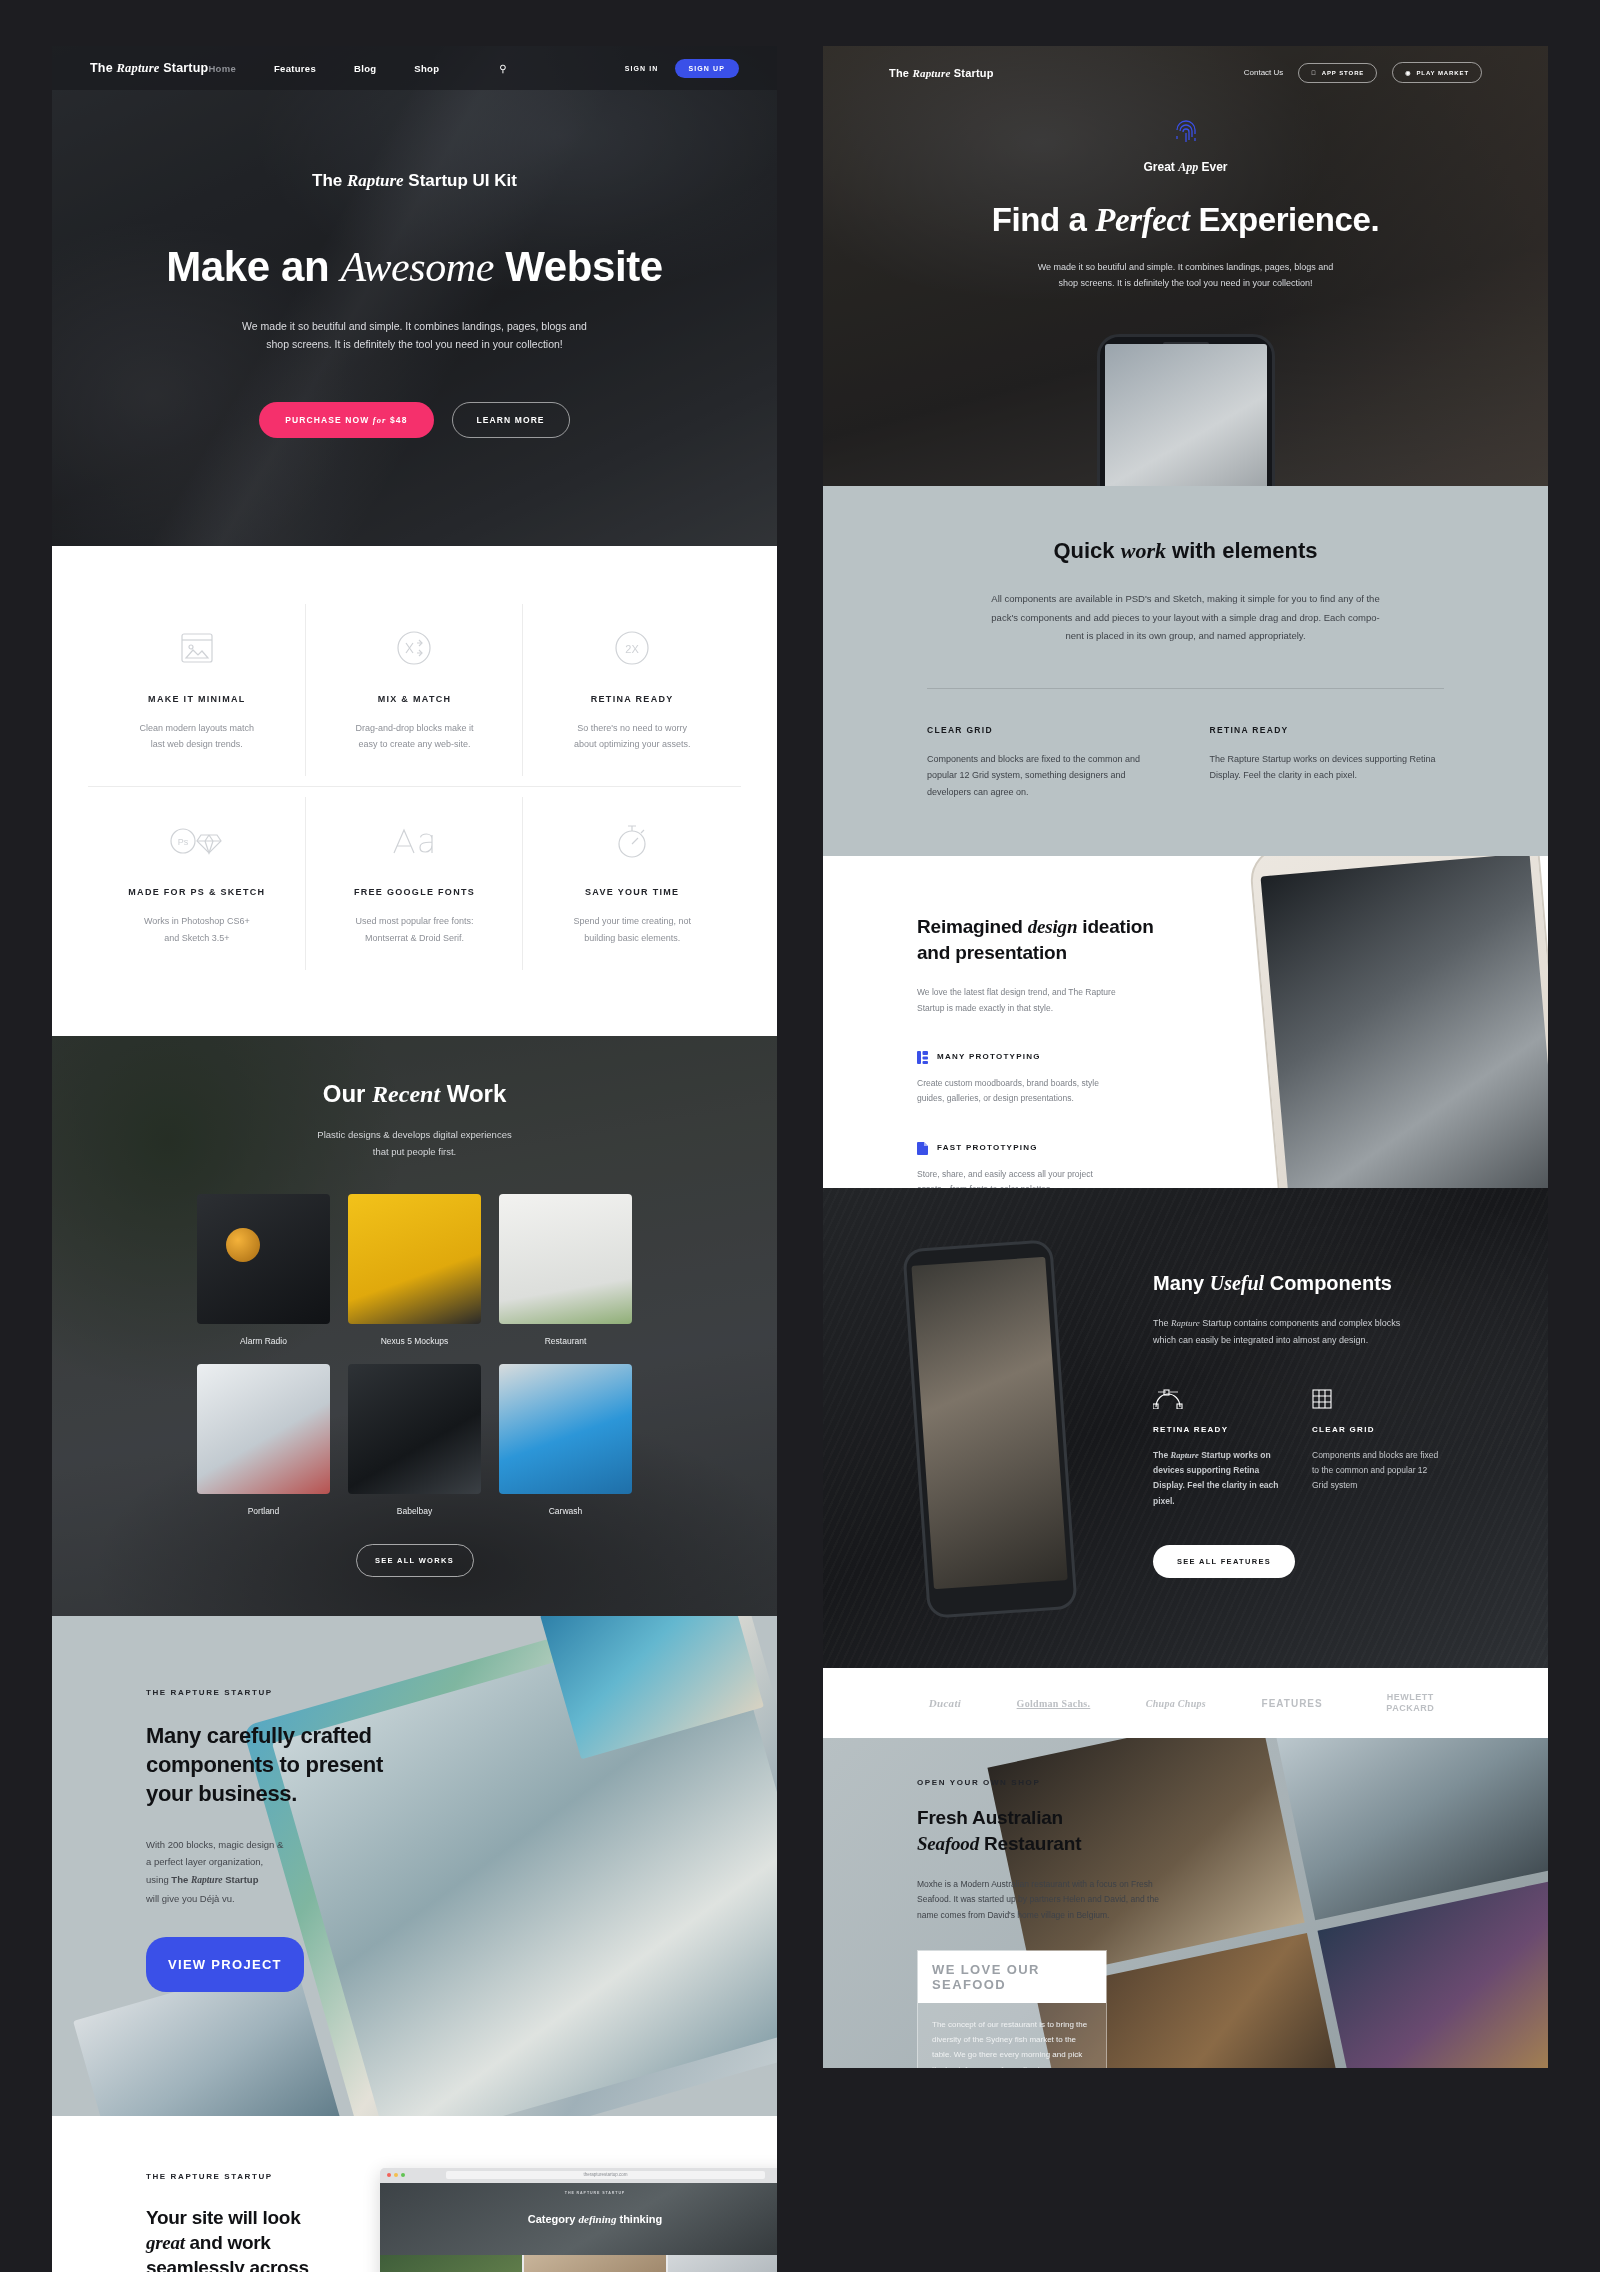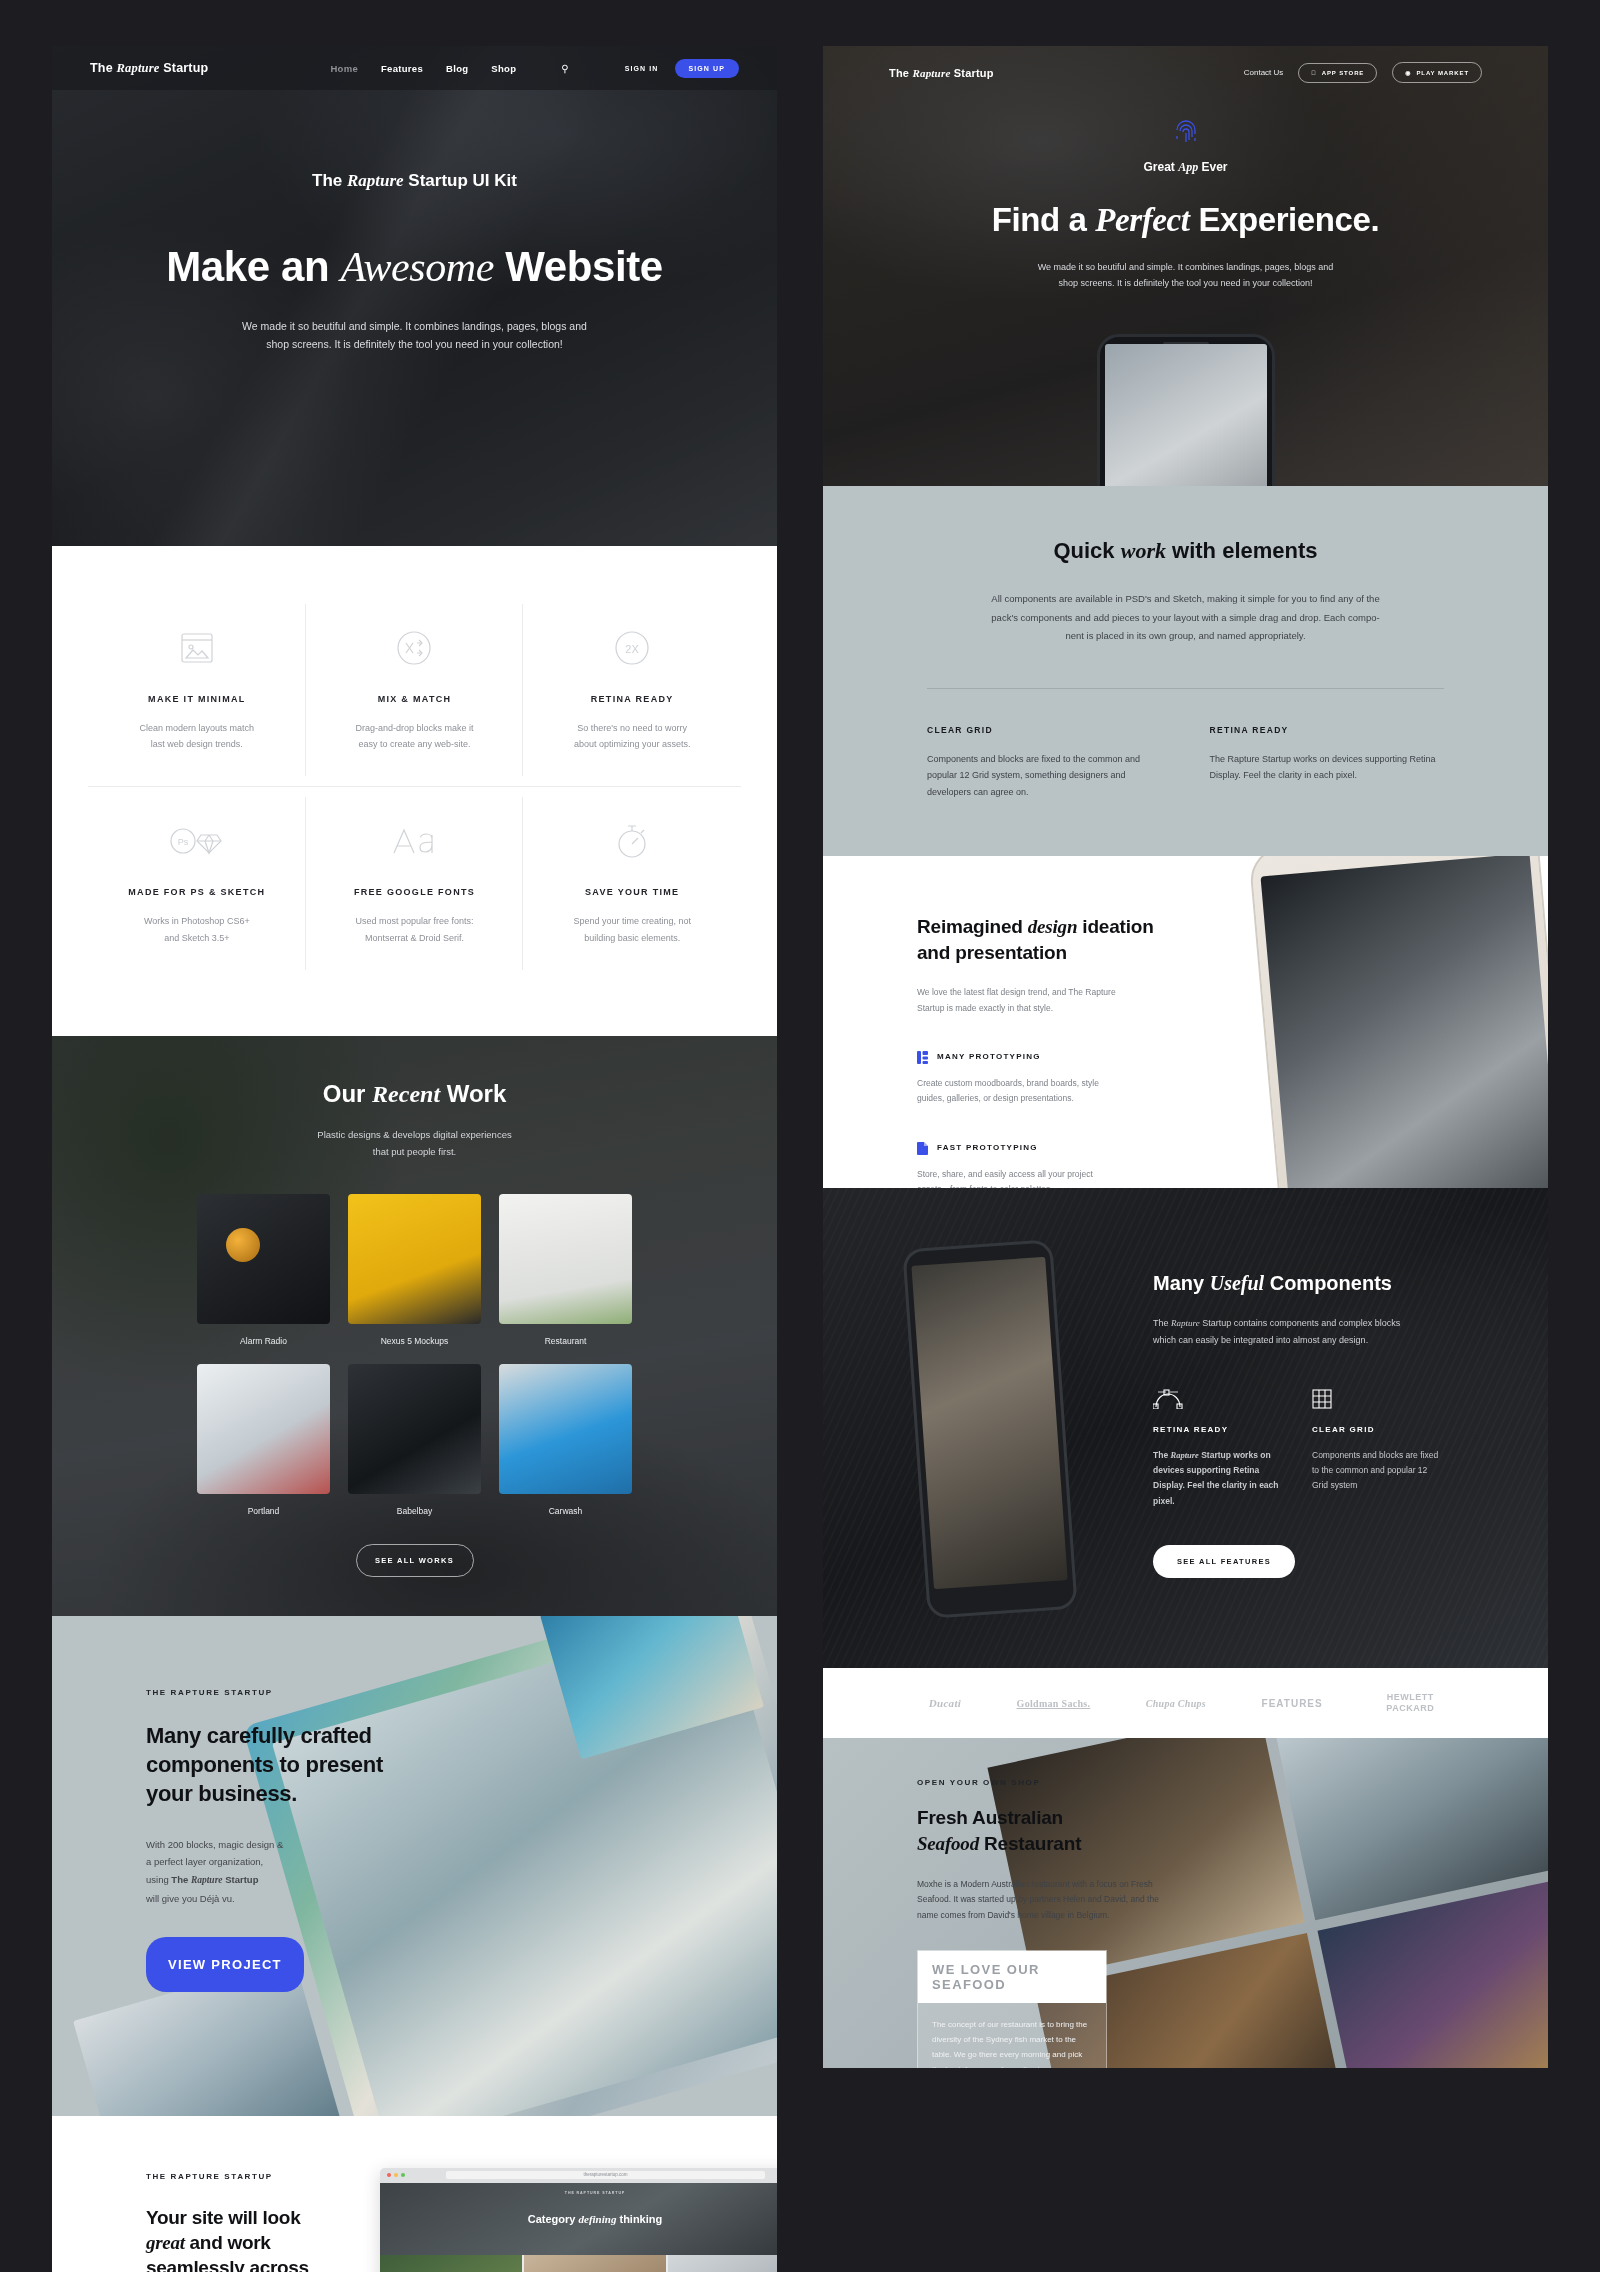--- a/index.html
+++ b/index.html
@@ -25,21 +25,21 @@
   .hero1:before{ content:""; position:absolute; inset:0;
      background:
        radial-gradient(ellipse 60% 45% at 70% 18%, rgba(130,140,155,.34), transparent 70%),
        radial-gradient(ellipse 40% 50% at 14% 70%, rgba(150,150,160,.22), transparent 70%),
        linear-gradient(120deg, transparent 38%, rgba(190,195,205,.16) 45%, transparent 58%);
   }
   .hero1:after{ content:""; position:absolute; inset:0; background:rgba(20,21,25,.46); }
   .navbar { position:absolute; z-index:5; top:0; left:0; right:0; height:44px;
             display:flex; align-items:center; background:rgba(25,26,30,.72); padding:0 38px; }
   .logo { color:#fff; font-size:12.5px; font-weight:700; letter-spacing:.2px; }
-  .navlinks { display:flex; gap:23px; margin-left:122px; }
+  .navlinks { display:flex; gap:38px; }
   .navlinks a { color:#fff; font-size:9.5px; font-weight:600; text-decoration:none; letter-spacing:.3px;}
   .navlinks a.dim { color:#8e9096; }
   .nav-search { margin-left:22px; color:#fff; font-size:10px; }
   .nav-right { margin-left:auto; display:flex; align-items:center; gap:16px; }
   .signin { color:#fff; font-size:7px; font-weight:700; letter-spacing:1.1px; }
   .signup { background:#3a50e8; color:#fff; font-size:7px; font-weight:700;
             letter-spacing:1.1px; padding:6px 14px; border-radius:20px; }
   .hero1-inner { position:relative; z-index:4; text-align:center; padding-top:125px; }
   .kicker1 { color:#fff; font-size:17px; font-weight:700; }
   .h1 { color:#fff; font-size:42px; font-weight:700; margin-top:52px; letter-spacing:-.4px;}
@@ -233,20 +233,26 @@
       <div class="kicker1">
         <span>The </span><span class="serif-i">Rapture</span><span> Startup UI Kit</span>
       </div>
       <div class="h1">
         <span>Make an </span><span class="serif-i">Awesome</span><span> Website</span>
       </div>
       <div class="sub1">
         <div>We made it so beutiful and simple. It combines landings, pages, blogs and</div>
         <div>shop screens. It is definitely the tool you need in your collection!</div>
       </div>
+      <div class="cta-row">
+        <span class="btn-pink">
+          <span>PURCHASE NOW </span><span class="serif-i">for</span><span> $48</span>
+        </span>
+        <span class="btn-ghost">LEARN MORE</span>
+      </div>
     </div>
   </div>
 
   <div class="block features">
     <div class="fgrid frow1">
       <div class="fcell">
         <div class="ficon">
           <svg width="32" height="30" viewBox="0 0 32 30" fill="none" stroke="currentColor" stroke-width="1.2">
               <rect x="1" y="1" width="30" height="28" rx="2"></rect>
               <line x1="1" y1="7" x2="31" y2="7"></line>

